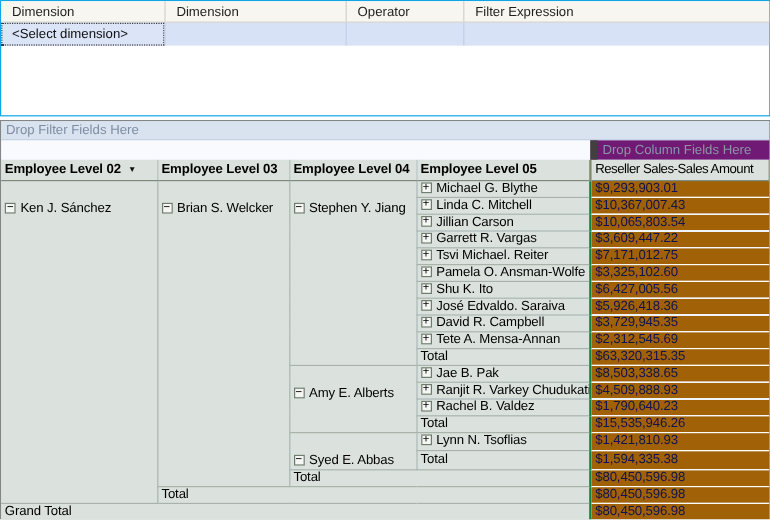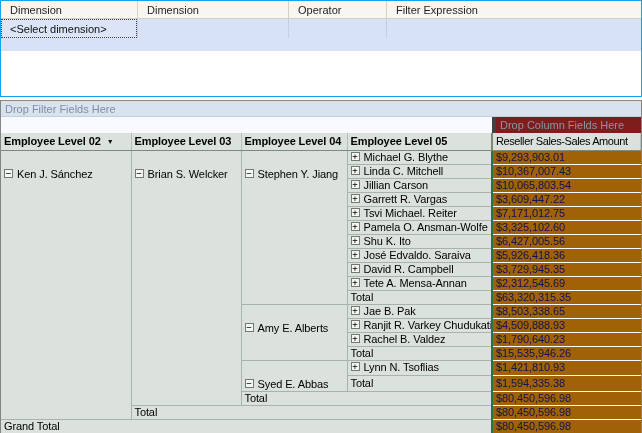--- a/index.html
+++ b/index.html
@@ -8,34 +8,34 @@
          font-family:"Liberation Sans","DejaVu Sans",sans-serif;overflow:hidden;}
 
   
   .filter-section{position:absolute;top:0;left:0;width:642px;height:97px;
                   border:1px solid #0ea5e9;background:#fff;}
   .fg-header{display:flex;height:18px;background:#f7f6f1;border-bottom:1px solid #cfcfc7;}
   .fg-hcell{font-size:11px;color:#1e1e1e;padding:3px 0 0 9px;border-left:1px solid #d2d2ca;
             white-space:nowrap;overflow:hidden;}
   .fg-hcell:first-child{border-left:none;}
   .w1{width:136px;} .w2{width:151px;} .w3{width:98px;} .w4{flex:1;}
-  .fg-selrow{display:flex;height:32px;background:#d8e2f6;}
+  .fg-selrow{display:flex;height:19px;background:#d8e2f6;align-items:flex-end;}
   .fg-scell{border-left:1px solid #c3cfe8;height:19px;}
   .fg-scell.first{border:1px dotted #3c3c3c;background:#dbe5f7;font-size:11px;color:#101010;
                   padding:3px 0 0 8px;white-space:nowrap;overflow:hidden;}
 
   
   .pivot-section{position:absolute;top:100px;left:0;width:642px;height:333px;
                  border:1px solid #848685;background:#dfe8f5;}
   .drop-filter{height:16px;background:#d9e3f0;color:#7f8da3;font-size:11px;
                padding:2px 0 2px 4px;border-bottom:1px solid #c2cfdf;white-space:nowrap;}
   .drop-col-row{display:flex;height:16px;}
   .dcr-left{width:491px;background:#f8fafd;}
-  .dcr-right{flex:1;background:#7f1d1d;color:#8b95a5;font-size:11px;
-             padding:2px 0 0 4px;border-left:4px solid #404040;white-space:nowrap;overflow:hidden;}
+  .dcr-right{flex:1;background:#701a75;color:#8b95a5;font-size:11px;
+             padding:2px 0 0 4px;border-left:6px solid #404040;white-space:nowrap;overflow:hidden;}
 
   table.pivot{border-collapse:collapse;table-layout:fixed;width:640px;font-size:11px;
               letter-spacing:-0.1px;}
   .pivot th,.pivot td{height:14px;padding:0 1px 0 3px;line-height:13px;white-space:nowrap;
                       overflow:hidden;text-align:left;}
   .pivot thead th{height:17px;background:#dbe1dc;border-bottom:1px solid #7f8a7f;
                   border-right:1px solid #b7c0b7;font-weight:bold;color:#000;padding-top:1px;}
   .pivot thead th.value-h{font-weight:normal;border-left:2px solid #7e8a6a;letter-spacing:-0.4px;margin-left:22px;}
   .mcell{background:#dbe1dc;color:#000;border-right:1px solid #a9b3aa;
          border-bottom:1px solid #a9b3aa;border-top:1px solid #eef2ee;}

